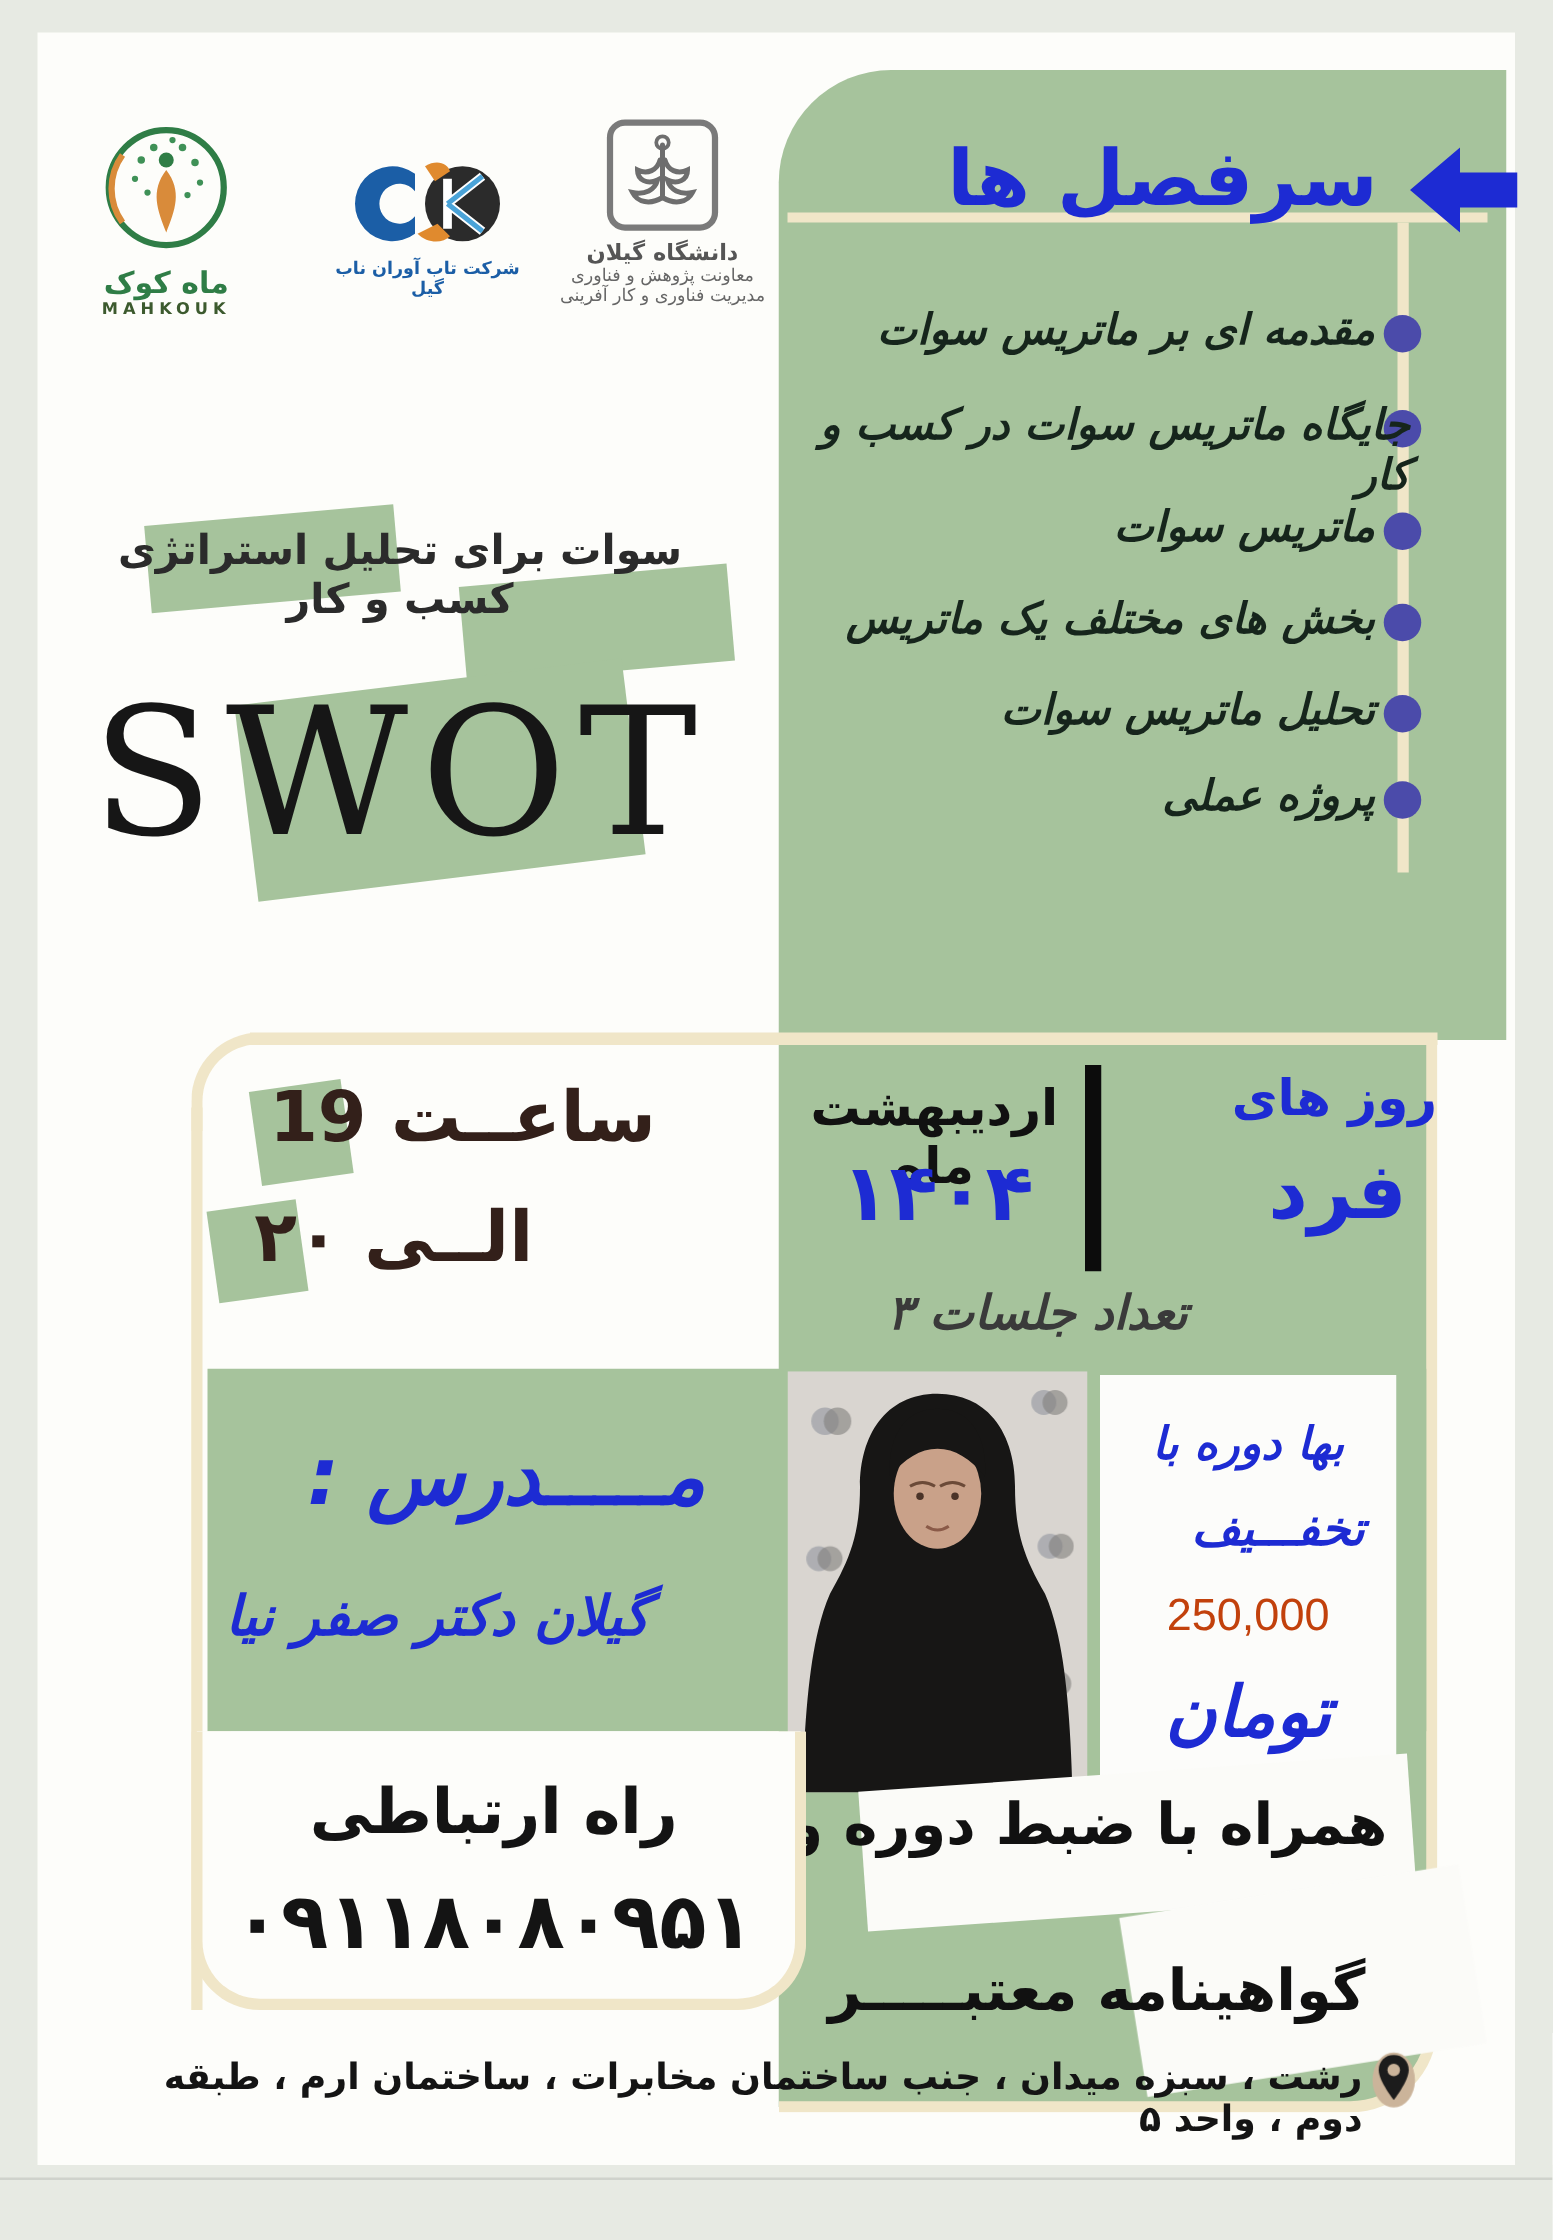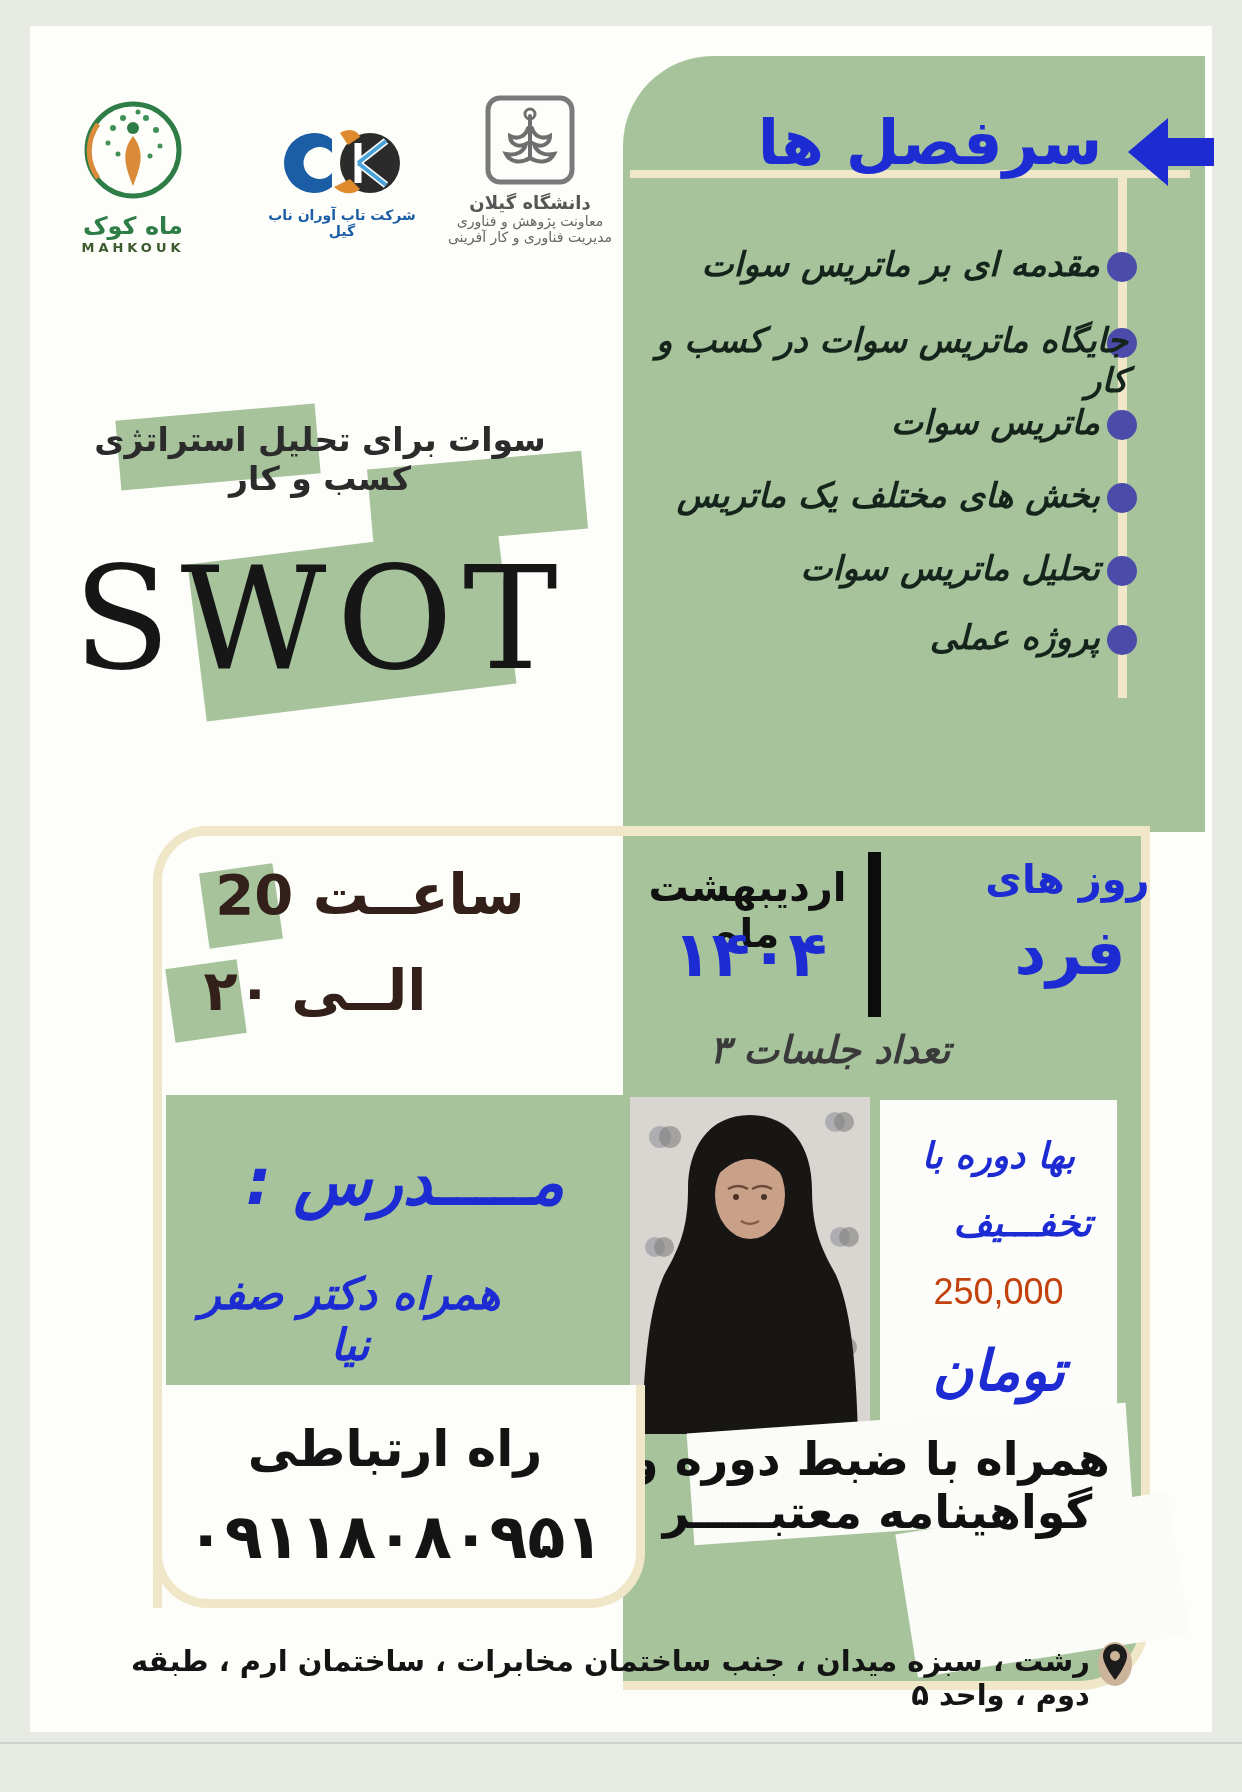--- a/index.html
+++ b/index.html
@@ -120,33 +120,33 @@
 </div>
 
 <div class="abs quad" style="left:118px;top:412px;width:200px;height:70px;transform:rotate(-5deg);"></div>
 <div class="abs quad" style="left:370px;top:460px;width:215px;height:78px;transform:rotate(-5deg);"></div>
 <div class="abs slogan rtl ctr">سوات برای تحلیل استراتژی کسب و کار</div>
 <div class="abs quad" style="left:196px;top:545px;width:312px;height:158px;transform:rotate(-7deg);"></div>
 <div class="abs swot ctr">SWOT</div>
 
 <div class="abs quad" style="left:204px;top:868px;width:74px;height:76px;transform:rotate(-8deg);"></div>
 <div class="abs quad" style="left:170px;top:964px;width:72px;height:74px;transform:rotate(-8deg);"></div>
-<div class="abs time-line rtl ctr" style="left:175px;top:862px;width:390px;">ساعــت 20</div>
+<div class="abs time-line rtl ctr" style="left:175px;top:862px;width:390px;">ساعــت 19</div>
 <div class="abs time-line rtl ctr" style="left:150px;top:958px;width:330px;">الــی ۲۰</div>
 
 <div class="abs rtl ctr blue" style="left:985px;top:856px;width:165px;font-size:40px;font-weight:800;">روز های</div>
 <div class="abs rtl ctr blue" style="left:1000px;top:916px;width:140px;font-size:62px;font-weight:800;">فرد</div>
 <div class="abs vbar"></div>
 <div class="abs rtl ctr" style="left:635px;top:864px;width:225px;font-size:40px;font-weight:800;color:#111;">اردیبهشت ماه</div>
 <div class="abs rtl ctr blue" style="left:645px;top:918px;width:210px;font-size:63px;font-weight:800;">۱۴۰۴</div>
 <div class="abs rtl ctr" style="left:620px;top:1028px;width:420px;font-size:38px;font-weight:800;color:#3a3a3a;font-style:italic;">تعداد جلسات ۳</div>
 
 <div class="abs modares-band"></div>
 <div class="abs rtl ctr blue" style="left:190px;top:1145px;width:430px;font-size:64px;font-weight:800;font-style:italic;">مـــــدرس :</div>
-<div class="abs rtl ctr blue" style="left:180px;top:1268px;width:340px;font-size:44px;font-weight:800;font-style:italic;">همراه دکتر صفر نیا</div>
+<div class="abs rtl ctr blue" style="left:180px;top:1268px;width:340px;font-size:44px;font-weight:800;font-style:italic;">گیلان دکتر صفر نیا</div>
 
 <svg class="abs" style="left:630px;top:1097px;" width="240" height="337" viewBox="0 0 240 337">
   <rect width="240" height="337" fill="#d9d5d0"></rect>
   <g opacity="0.55">
     <circle cx="30" cy="40" r="11" fill="#8a8f9a"></circle>
       <circle cx="40" cy="40" r="11" fill="#3a3a3a" opacity="0.6"></circle>
     <circle cx="205" cy="25" r="10" fill="#8a8f9a"></circle>
       <circle cx="214" cy="25" r="10" fill="#3a3a3a" opacity="0.6"></circle>
     <circle cx="25" cy="150" r="10" fill="#8a8f9a"></circle>
       <circle cx="34" cy="150" r="10" fill="#3a3a3a" opacity="0.6"></circle>
@@ -169,21 +169,21 @@
 <div class="abs price-box">
   <div class="rtl blue" style="font-size:36px;font-weight:800;font-style:italic;">بها دوره با</div>
   <div class="rtl blue" style="font-size:38px;font-weight:800;font-style:italic;margin-left:48px;">تخفـــیف</div>
   <div style="font-size:36px;color:#c2410c;font-family:'Liberation Sans',sans-serif;">250,000</div>
   <div class="rtl blue" style="font-size:56px;font-weight:800;font-style:italic;">تومان</div>
 </div>
 
 <div class="abs hl" style="left:690px;top:1418px;width:440px;height:112px;transform:rotate(-4deg);"></div>
 <div class="abs hl" style="left:905px;top:1512px;width:275px;height:145px;transform:rotate(-9deg);"></div>
 <div class="abs rtl ctr" style="left:590px;top:1432px;width:560px;font-size:46px;font-weight:800;color:#111;">همراه با ضبط دوره و</div>
-<div class="abs rtl ctr" style="left:600px;top:1485px;width:555px;font-size:46px;font-weight:800;color:#111;">گواهینامه معتبـــــر</div>
+<div class="abs rtl ctr" style="left:600px;top:1565px;width:555px;font-size:46px;font-weight:800;color:#111;">گواهینامه معتبـــــر</div>
 
 <div class="abs contact-box"></div>
 <div class="abs rtl ctr" style="left:210px;top:1420px;width:370px;font-size:50px;font-weight:800;color:#141414;">راه ارتباطی</div>
 <div class="abs ctr" style="left:170px;top:1500px;width:450px;font-size:62px;font-weight:800;color:#141414;">۰۹۱۱۸۰۸۰۹۵۱</div>
 
 <svg class="abs" style="left:1096px;top:1638px;" width="38" height="52" viewBox="0 0 38 52">
   <ellipse cx="19" cy="26" rx="17" ry="22" fill="#cbb49a"></ellipse>
   <path d="M19 6 C12 6 7 11 7 18 C7 27 19 42 19 42 C19 42 31 27 31 18 C31 11 26 6 19 6 Z" fill="#1c1c1c"></path>
   <circle cx="19" cy="18" r="5" fill="#cbb49a"></circle>
 </svg>

